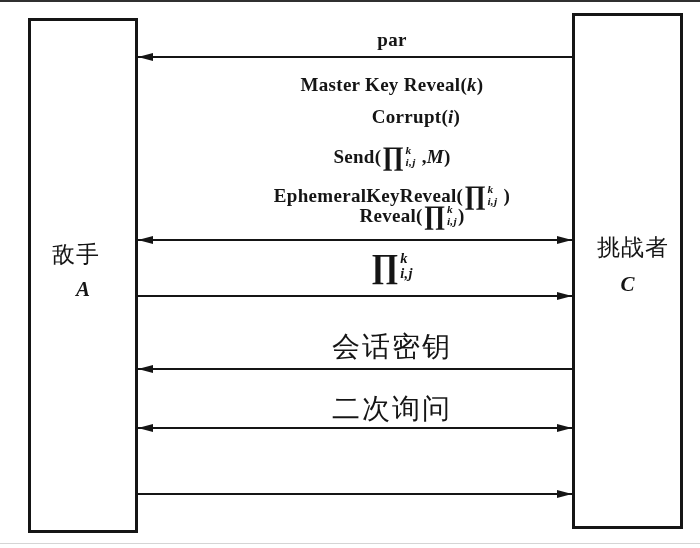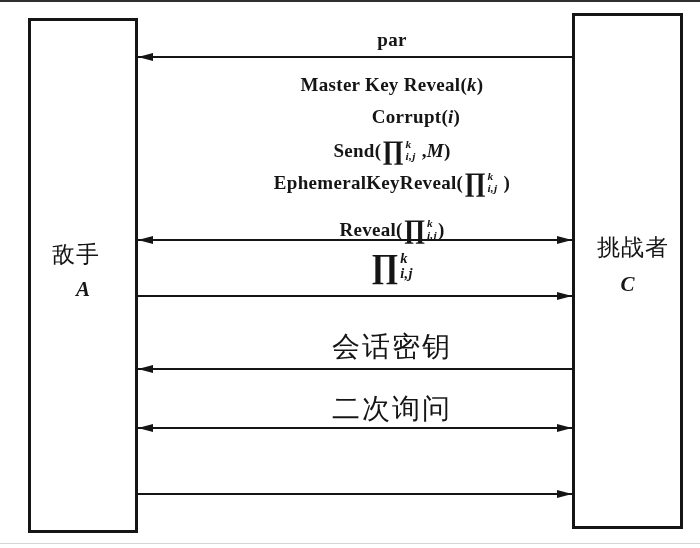--- a/index.html
+++ b/index.html
@@ -36,23 +36,23 @@
   .dir-right .head-r{display:block;}
   .dir-both .head-l,.dir-both .head-r{display:block;}
 
   .msg-label{
     position:absolute;left:138px;width:508px;text-align:center;
     font-size:19px;font-weight:bold;line-height:27px;letter-spacing:0.3px;white-space:nowrap;
   }
   .label-par{top:26px;}
   .qline-0{top:71px;}
   .qline-1{top:103px;padding-left:24px;}
-  .qline-2{top:137px;}
-  .qline-3{top:169px;}
-  .qline-4{top:216px;}
+  .qline-2{top:143px;}
+  .qline-3{top:182px;}
+  .qline-4{top:202px;padding-left:20px;}
   .label-session-oracle{top:248px;font-size:24px;line-height:36px;}
   .label-session-key{top:333px;}
   .label-second-query{top:395px;}
   .label-guess{top:458px;}
 
   .seg-italic{font-style:italic;}
   .seg-cjk{font-weight:normal;font-size:28px;letter-spacing:2px;font-family:"Liberation Serif","DejaVu Serif",serif;}
   .label-guess .seg-plain{font-size:21px;letter-spacing:0;}
 
   .pi-group{display:inline-flex;align-items:center;vertical-align:middle;transform:translateY(-2px);margin:0 1px;}

